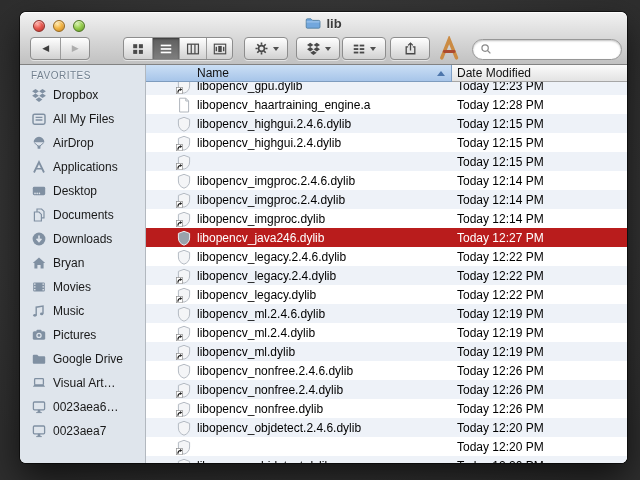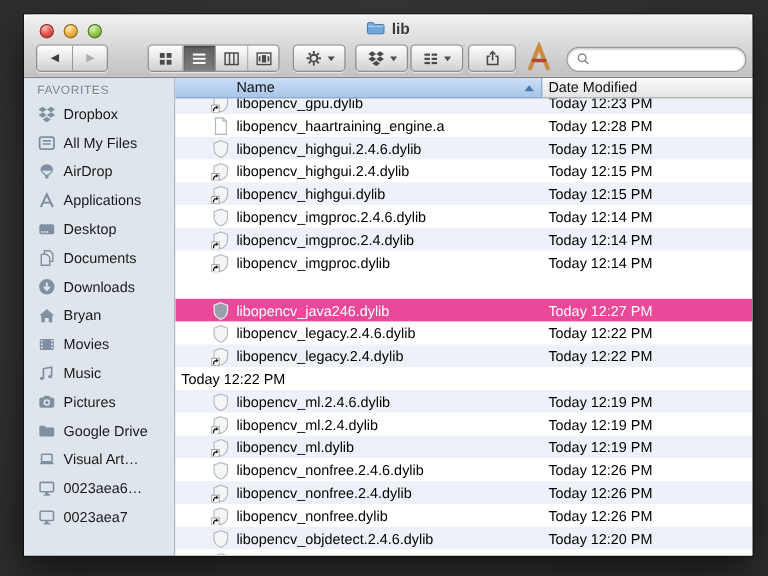--- a/index.html
+++ b/index.html
@@ -4,21 +4,21 @@
 <style>
   * { margin:0; padding:0; box-sizing:border-box; }
   html,body { width:640px; height:480px; overflow:hidden; }
   body {
     font-family:"Liberation Sans", sans-serif;
     background: radial-gradient(ellipse at 50% 45%, #454545, #2e2e2e 90%);
     position:relative;
   }
   .window {
     position:absolute; left:20px; top:12px; width:607px; height:451px;
-    border-radius:0; background:#fff; overflow:hidden;
+    border-radius:6px; background:#fff; overflow:hidden;
     box-shadow:0 0 0 1px rgba(0,0,0,.55), 0 14px 34px rgba(0,0,0,.65);
   }
   
   .chrome {
     position:absolute; top:0; left:0; right:0; height:53px;
     background:linear-gradient(#f2f2f2, #d6d6d6 55%, #c1c1c1);
     border-bottom:1px solid #828282;
     box-shadow:inset 0 1px 0 rgba(255,255,255,.8);
     border-radius:6px 6px 0 0; z-index:5;
   }
@@ -94,21 +94,21 @@
     border-bottom:5px solid #4d76ab;
   }
   .col-date {
     flex:1; display:flex; align-items:center; padding-left:5px;
     background:linear-gradient(#fbfbfb, #e3e3e3); border-bottom:1px solid #a6a6a6;
   }
   .rows { position:absolute; top:17px; left:0; right:0; bottom:0; overflow:hidden; }
   .rows-inner { margin-top:-6px; }
   .row { height:19px; display:flex; align-items:center; font-size:12px; color:#000; background:#fff; }
   .row.alt { background:#eef2f8; }
-  .row.selected { background:#ec4899; color:#fff;margin-top:21px; }
+  .row.selected { background:#b91c1c; color:#fff; }
   .cell-name { width:306px; display:flex; align-items:center; gap:5px; padding-left:30px; overflow:hidden; white-space:nowrap; }
   .cell-date { padding-left:5px; white-space:nowrap; }
   .f-icon { width:16px; height:16px; flex:0 0 16px; }
   .f-icon svg { display:block; }
 </style>
 </head>
 <body>
 
 <div class="window">
 
@@ -467,21 +467,20 @@
           <div class="row alt">
             <div class="cell-name">
               <span class="f-icon">
                 <svg width="16" height="16" viewBox="0 0 16 16" xmlns="http://www.w3.org/2000/svg">
                   <path d="M8 1.3 L13.6 3.4 V8 C13.6 11.9 11.1 14.1 8 15.2 C4.9 14.1 2.4 11.9 2.4 8 V3.4 Z" fill="#f4f5f7" stroke="#b5bbc3" stroke-width="1"></path>
                   <rect x="0.4" y="9.6" width="6.2" height="6.2" fill="#ffffff" stroke="#8f8f8f" stroke-width="0.7"></rect>
                   <path d="M1.9 14.8 C1.9 12.3 2.8 11.5 4.4 11.5" fill="none" stroke="#111111" stroke-width="1.1"></path>
                   <path d="M4.1 10 L6.2 11.5 L4.1 13 Z" fill="#111111"></path>
                 </svg>
               </span>
-              <span>libopencv_highgui.dylib</span>
             </div>
             <div class="cell-date">Today 12:15 PM</div>
           </div>
           <div class="row">
             <div class="cell-name">
               <span class="f-icon">
                 <svg width="16" height="16" viewBox="0 0 16 16" xmlns="http://www.w3.org/2000/svg">
                   <path d="M8 1.3 L13.6 3.4 V8 C13.6 11.9 11.1 14.1 8 15.2 C4.9 14.1 2.4 11.9 2.4 8 V3.4 Z" fill="#f4f5f7" stroke="#b5bbc3" stroke-width="1"></path>
                 </svg>
               </span>
@@ -547,20 +546,31 @@
                   <rect x="0.4" y="9.6" width="6.2" height="6.2" fill="#ffffff" stroke="#8f8f8f" stroke-width="0.7"></rect>
                   <path d="M1.9 14.8 C1.9 12.3 2.8 11.5 4.4 11.5" fill="none" stroke="#111111" stroke-width="1.1"></path>
                   <path d="M4.1 10 L6.2 11.5 L4.1 13 Z" fill="#111111"></path>
                 </svg>
               </span>
               <span>libopencv_legacy.2.4.dylib</span>
             </div>
             <div class="cell-date">Today 12:22 PM</div>
           </div>
           <div class="row">
+            <div class="cell-name">
+              <span class="f-icon">
+                <svg width="16" height="16" viewBox="0 0 16 16" xmlns="http://www.w3.org/2000/svg">
+                  <path d="M8 1.3 L13.6 3.4 V8 C13.6 11.9 11.1 14.1 8 15.2 C4.9 14.1 2.4 11.9 2.4 8 V3.4 Z" fill="#f4f5f7" stroke="#b5bbc3" stroke-width="1"></path>
+                  <rect x="0.4" y="9.6" width="6.2" height="6.2" fill="#ffffff" stroke="#8f8f8f" stroke-width="0.7"></rect>
+                  <path d="M1.9 14.8 C1.9 12.3 2.8 11.5 4.4 11.5" fill="none" stroke="#111111" stroke-width="1.1"></path>
+                  <path d="M4.1 10 L6.2 11.5 L4.1 13 Z" fill="#111111"></path>
+                </svg>
+              </span>
+              <span>libopencv_legacy.dylib</span>
+            </div>
             <div class="cell-date">Today 12:22 PM</div>
           </div>
           <div class="row alt">
             <div class="cell-name">
               <span class="f-icon">
                 <svg width="16" height="16" viewBox="0 0 16 16" xmlns="http://www.w3.org/2000/svg">
                   <path d="M8 1.3 L13.6 3.4 V8 C13.6 11.9 11.1 14.1 8 15.2 C4.9 14.1 2.4 11.9 2.4 8 V3.4 Z" fill="#f4f5f7" stroke="#b5bbc3" stroke-width="1"></path>
                 </svg>
               </span>
               <span>libopencv_ml.2.4.6.dylib</span>

